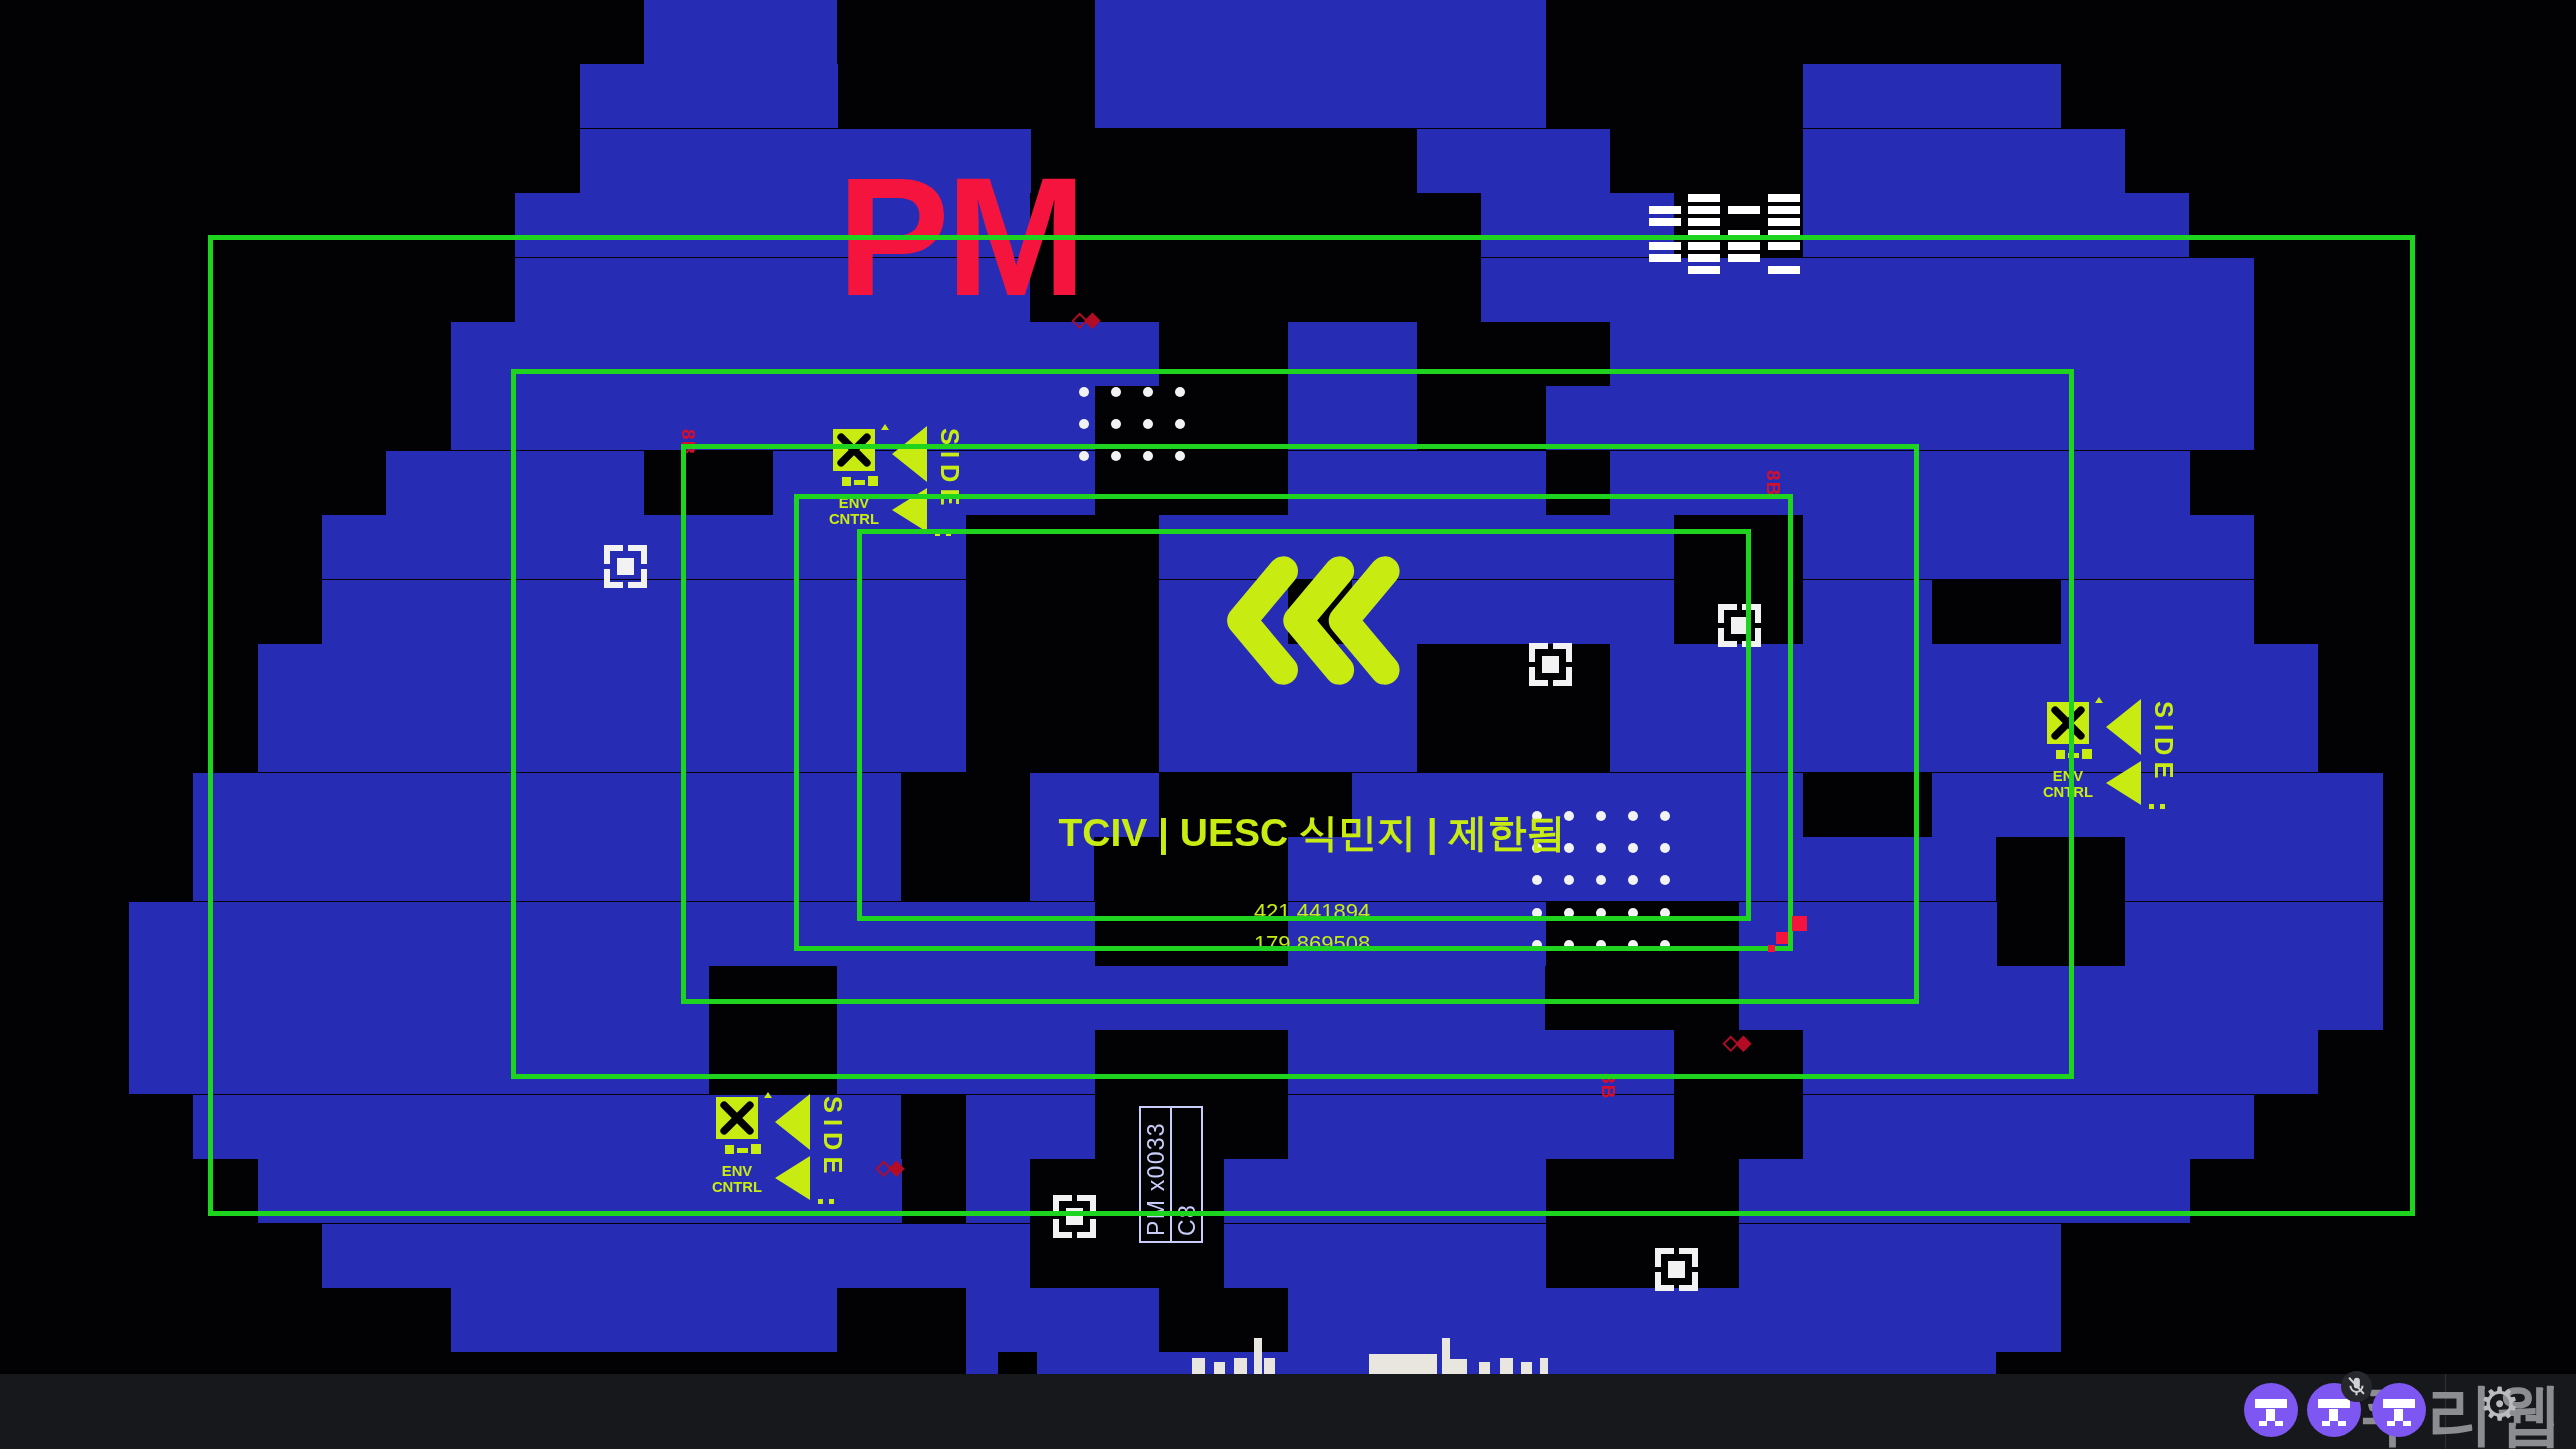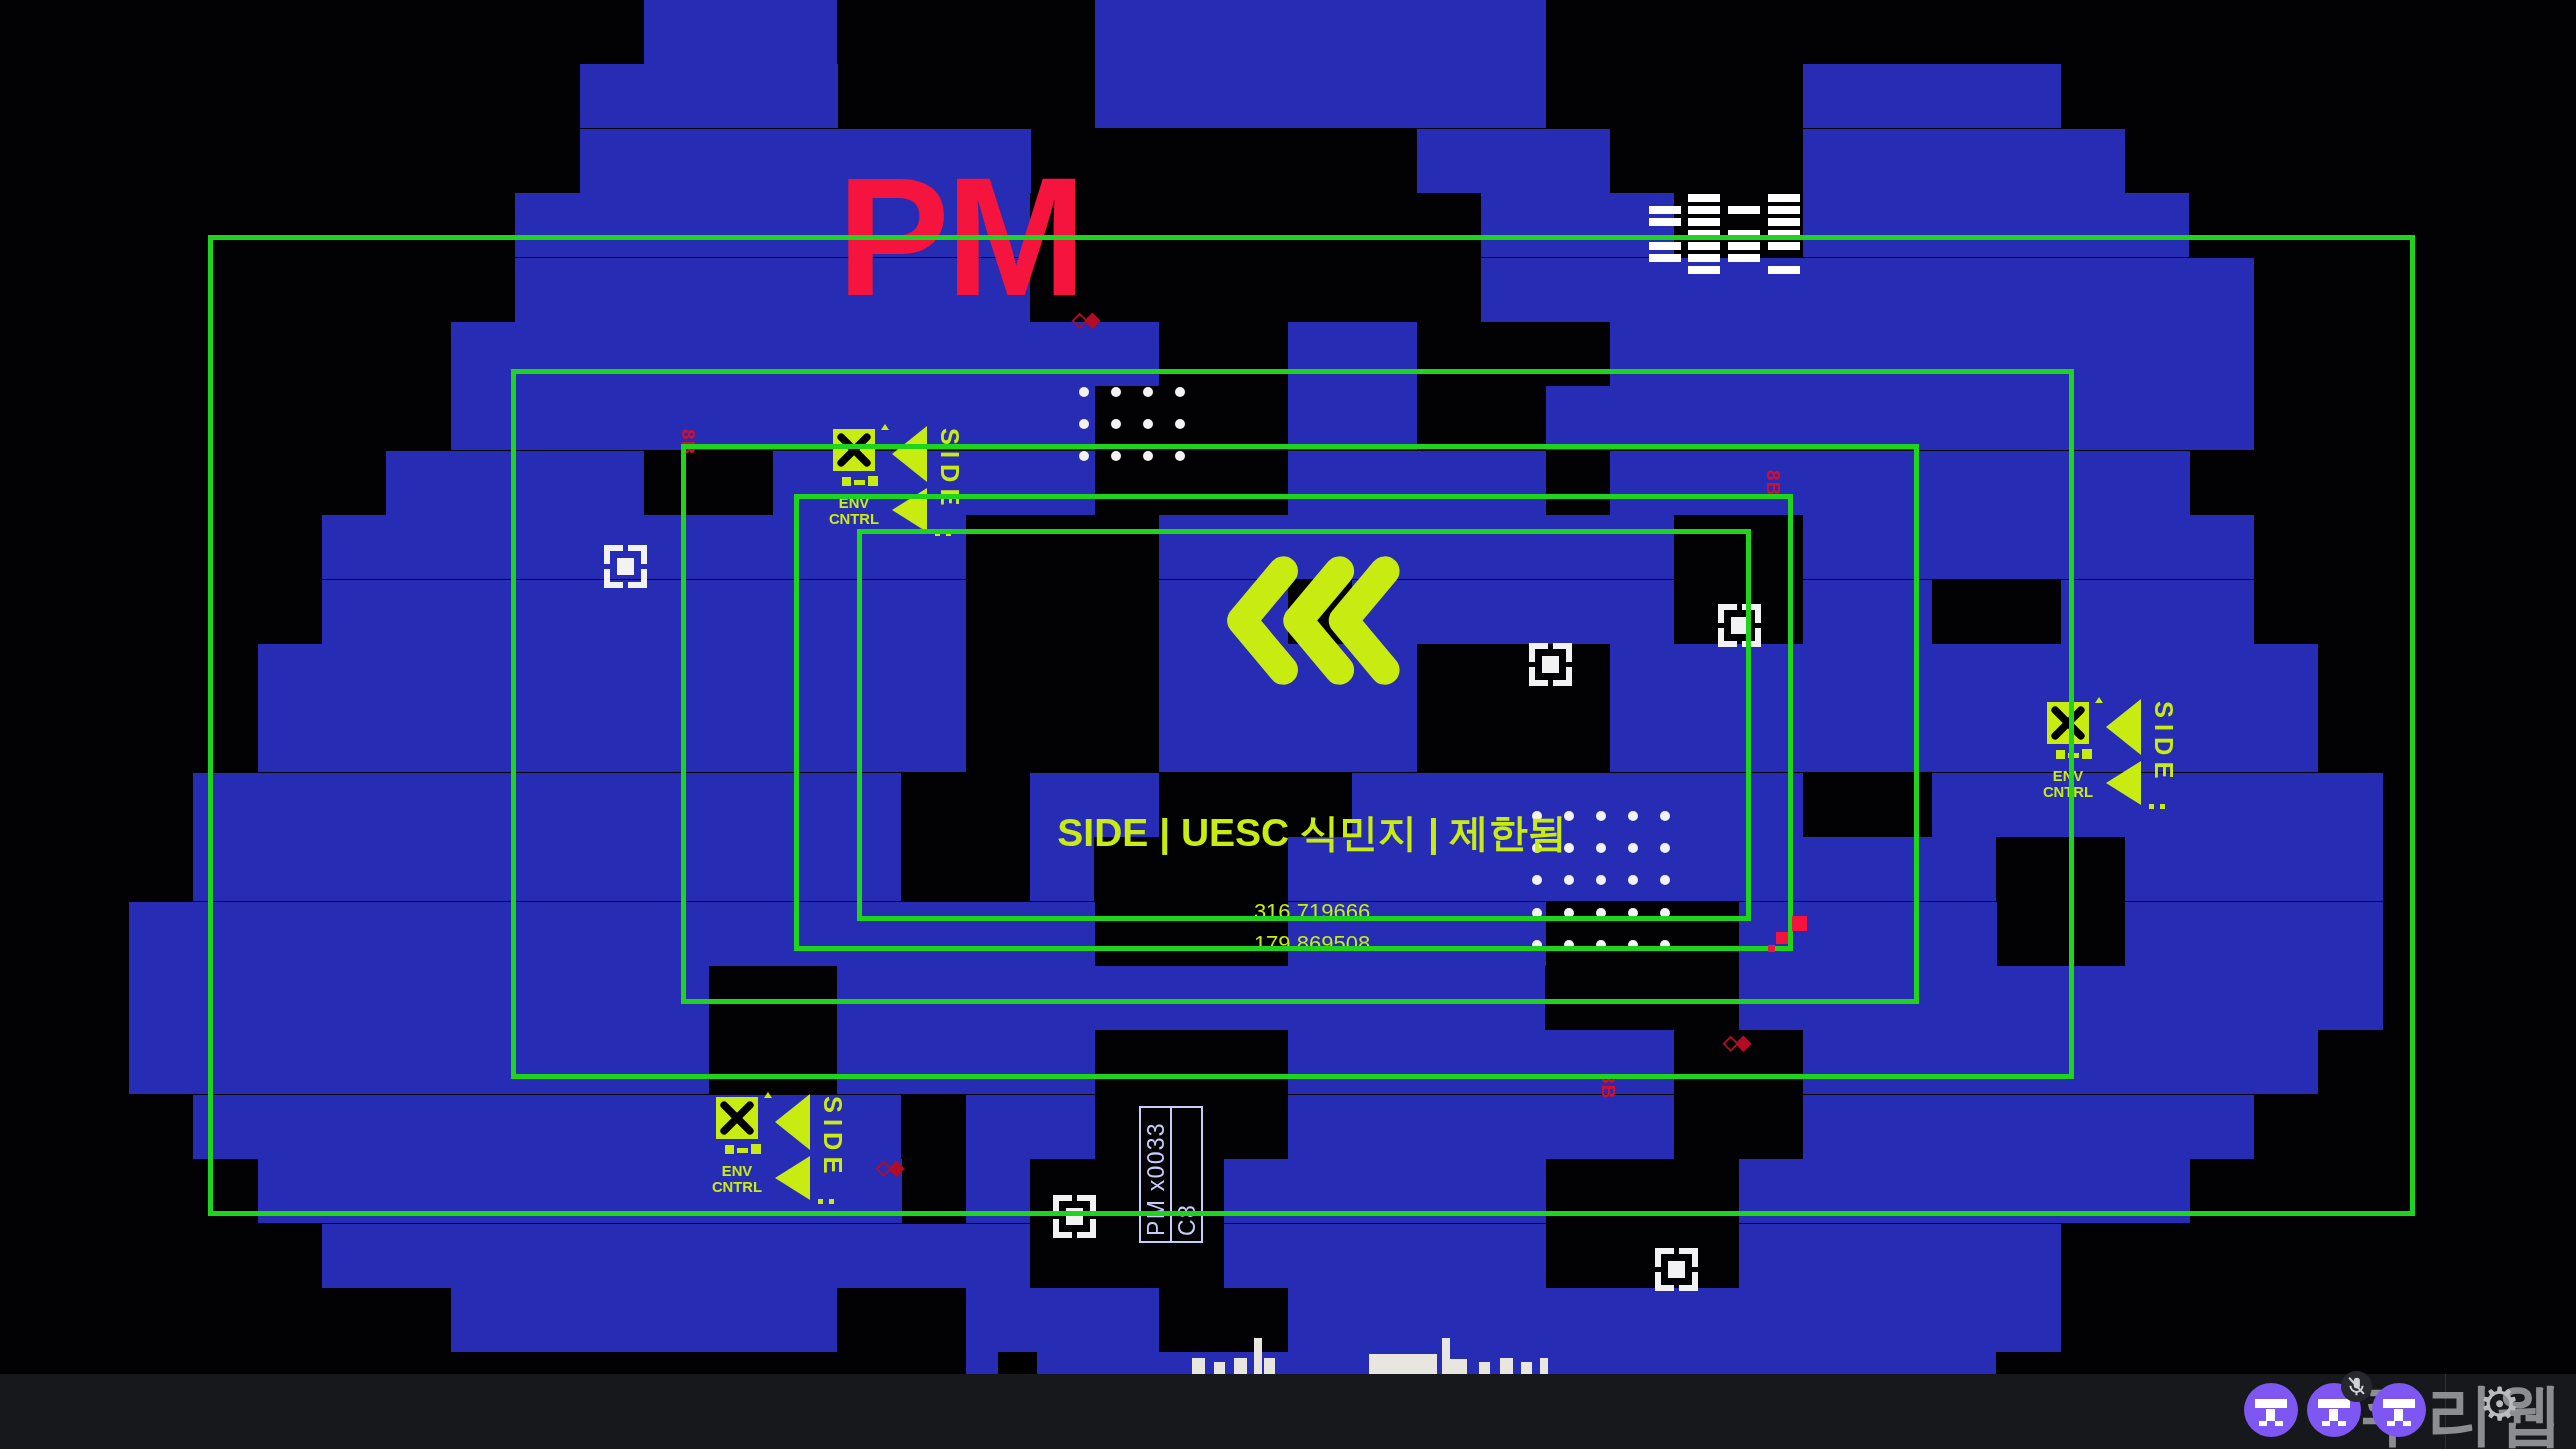--- a/index.html
+++ b/index.html
@@ -349,22 +349,22 @@
 
   <div class="centerblock logo abs">
     <svg width="176" height="131" viewBox="0 0 262 196">
       <g stroke="#c8ec12" stroke-width="44" fill="none" stroke-linecap="round" stroke-linejoin="round">
         <polyline points="88,24 26,98 88,172"></polyline>
         <polyline points="172,24 110,98 172,172"></polyline>
         <polyline points="240,24 178,98 240,172"></polyline>
       </g>
     </svg>
   </div>
-  <div class="centerblock sub1 lime">SIDE | UESC 식민지 | 제한됨</div>
-  <div class="centerblock coord c1 lime">316.719666</div>
+  <div class="centerblock sub1 lime">TCIV | UESC 식민지 | 제한됨</div>
+  <div class="centerblock coord c1 lime">421.441894</div>
   <div class="centerblock coord c2 lime">179.869508</div>
 
   <div class="pmbox">
     <div class="col">
       <span class="vt">PM x0033</span>
     </div>
     <div class="col">
       <span class="vt">C8</span>
     </div>
   </div>

